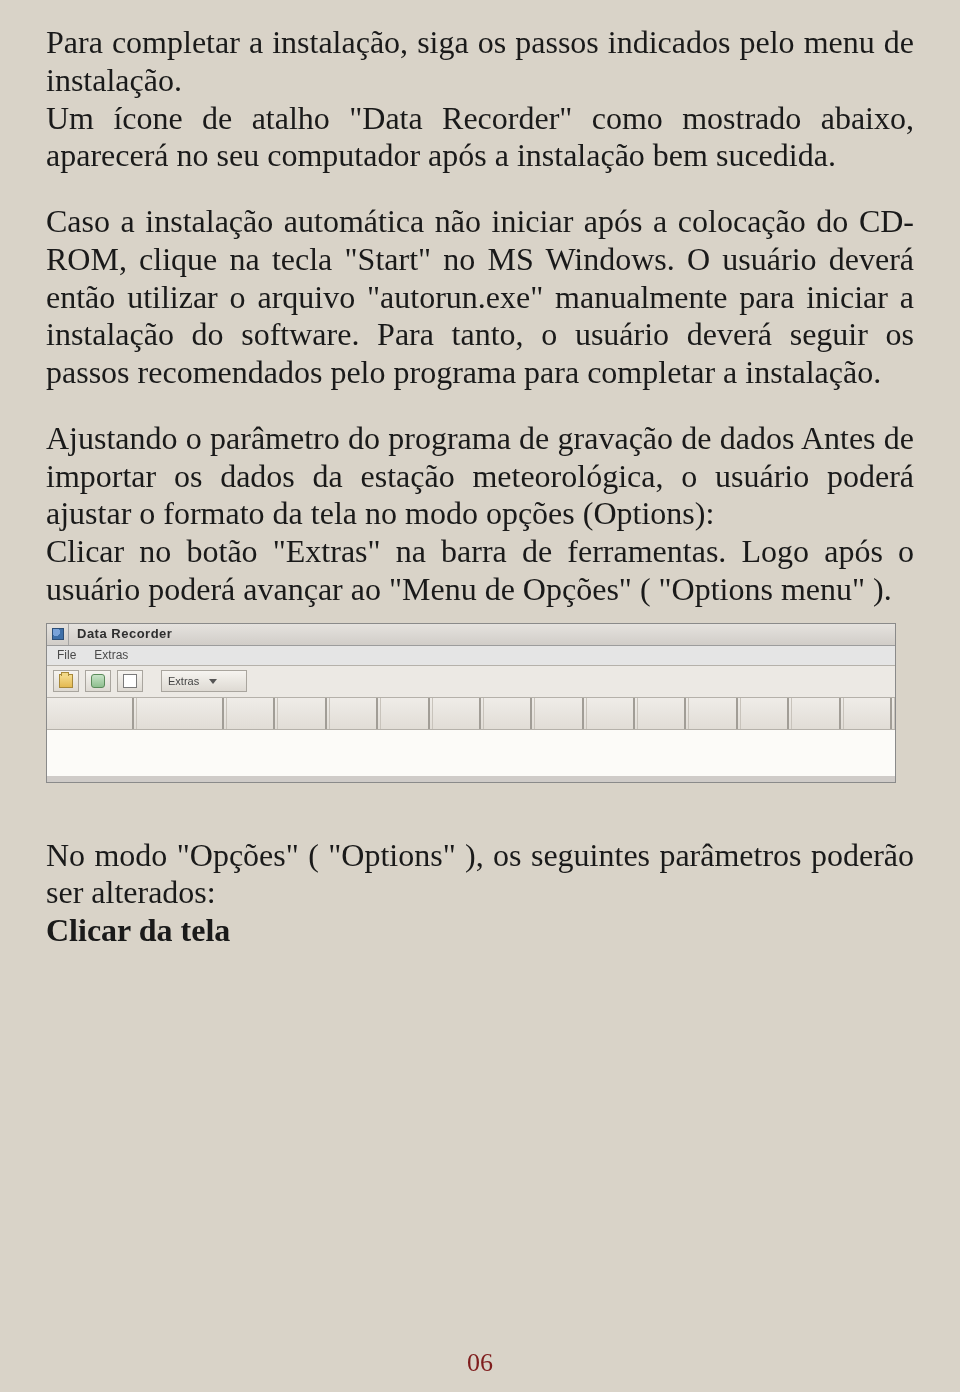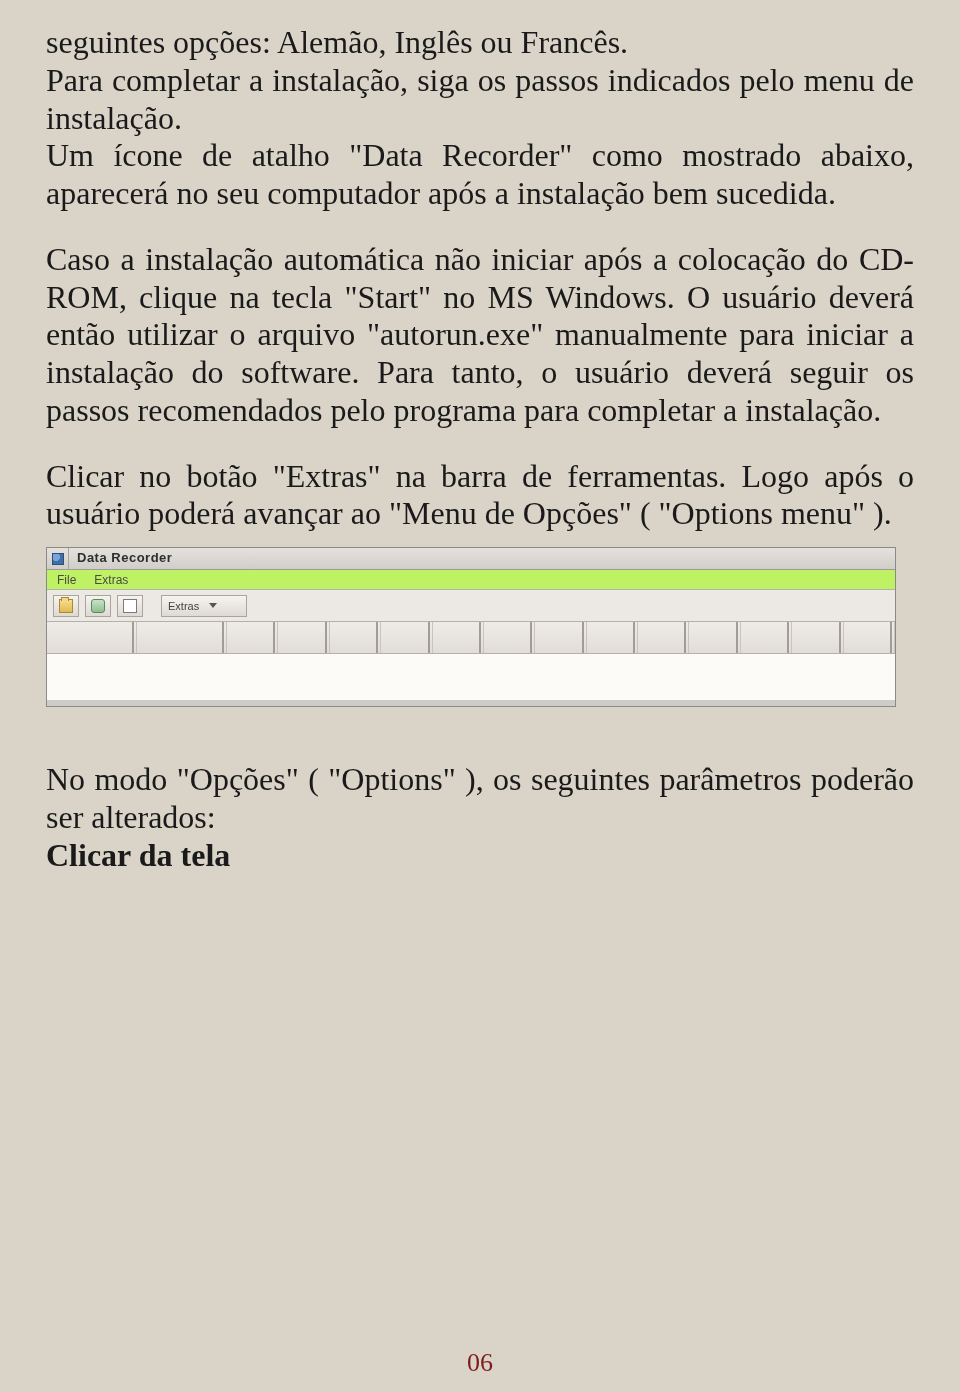--- a/index.html
+++ b/index.html
@@ -70,21 +70,21 @@
       padding: 2px 8px;
       letter-spacing: 0.5px;
     }
     .ss-menubar {
       display: flex;
       gap: 18px;
       padding: 2px 10px;
       font-family: Tahoma, Arial, sans-serif;
       font-size: 12px;
       color: #4a4a4a;
-      background: #bef264;
+      background: #e5e5e5;
       border-bottom: 1px solid #b5b1aa;
       height: 20px;
       align-items: center;
     }
     .ss-toolbar {
       display: flex;
       align-items: center;
       gap: 6px;
       padding: 4px 6px;
       background: #ece9e4;
@@ -176,30 +176,33 @@
       text-align: center;
       font-size: 26px;
       color: #7f1d1d;
     }
   </style>
 </head>
 <body>
 
 <div class="page">
 
-  <p class="body-text">seguintes opções: Alemão, Inglês ou Francês.</p>
   <p class="body-text">Para completar a instalação, siga os passos indicados pelo menu de instalação.</p>
   <p class="body-text">Um ícone de atalho "Data Recorder" como mostrado abaixo, aparecerá no seu computador após a instalação bem sucedida.</p>
 
   <div class="section-gap"></div>
 
   <p class="body-text">Caso a instalação automática não iniciar após a colocação do CD-ROM, clique na tecla "Start" no MS Windows. O usuário deverá então utilizar o arquivo "autorun.exe" manualmente para iniciar a instalação do software. Para tanto, o usuário deverá seguir os passos recomendados pelo programa para completar a instalação.</p>
 
   <div class="section-gap"></div>
 
+  <p class="body-text">
+    <span>Ajustando o parâmetro do programa de gravação de dados</span>
+    <span>Antes de importar os dados da estação meteorológica, o usuário poderá ajustar o formato da tela no modo opções (Options):</span>
+  </p>
   <p class="body-text">Clicar no botão "Extras" na barra de ferramentas. Logo após o usuário poderá avançar ao "Menu de Opções" ( "Options menu" ).</p>
 
   <div class="screenshot">
     <div class="ss-title-row">
       <div class="ss-sysmenu">
         <div class="ss-sys-icon"></div>
       </div>
       <div class="ss-title">Data Recorder</div>
     </div>
     <div class="ss-menubar">

